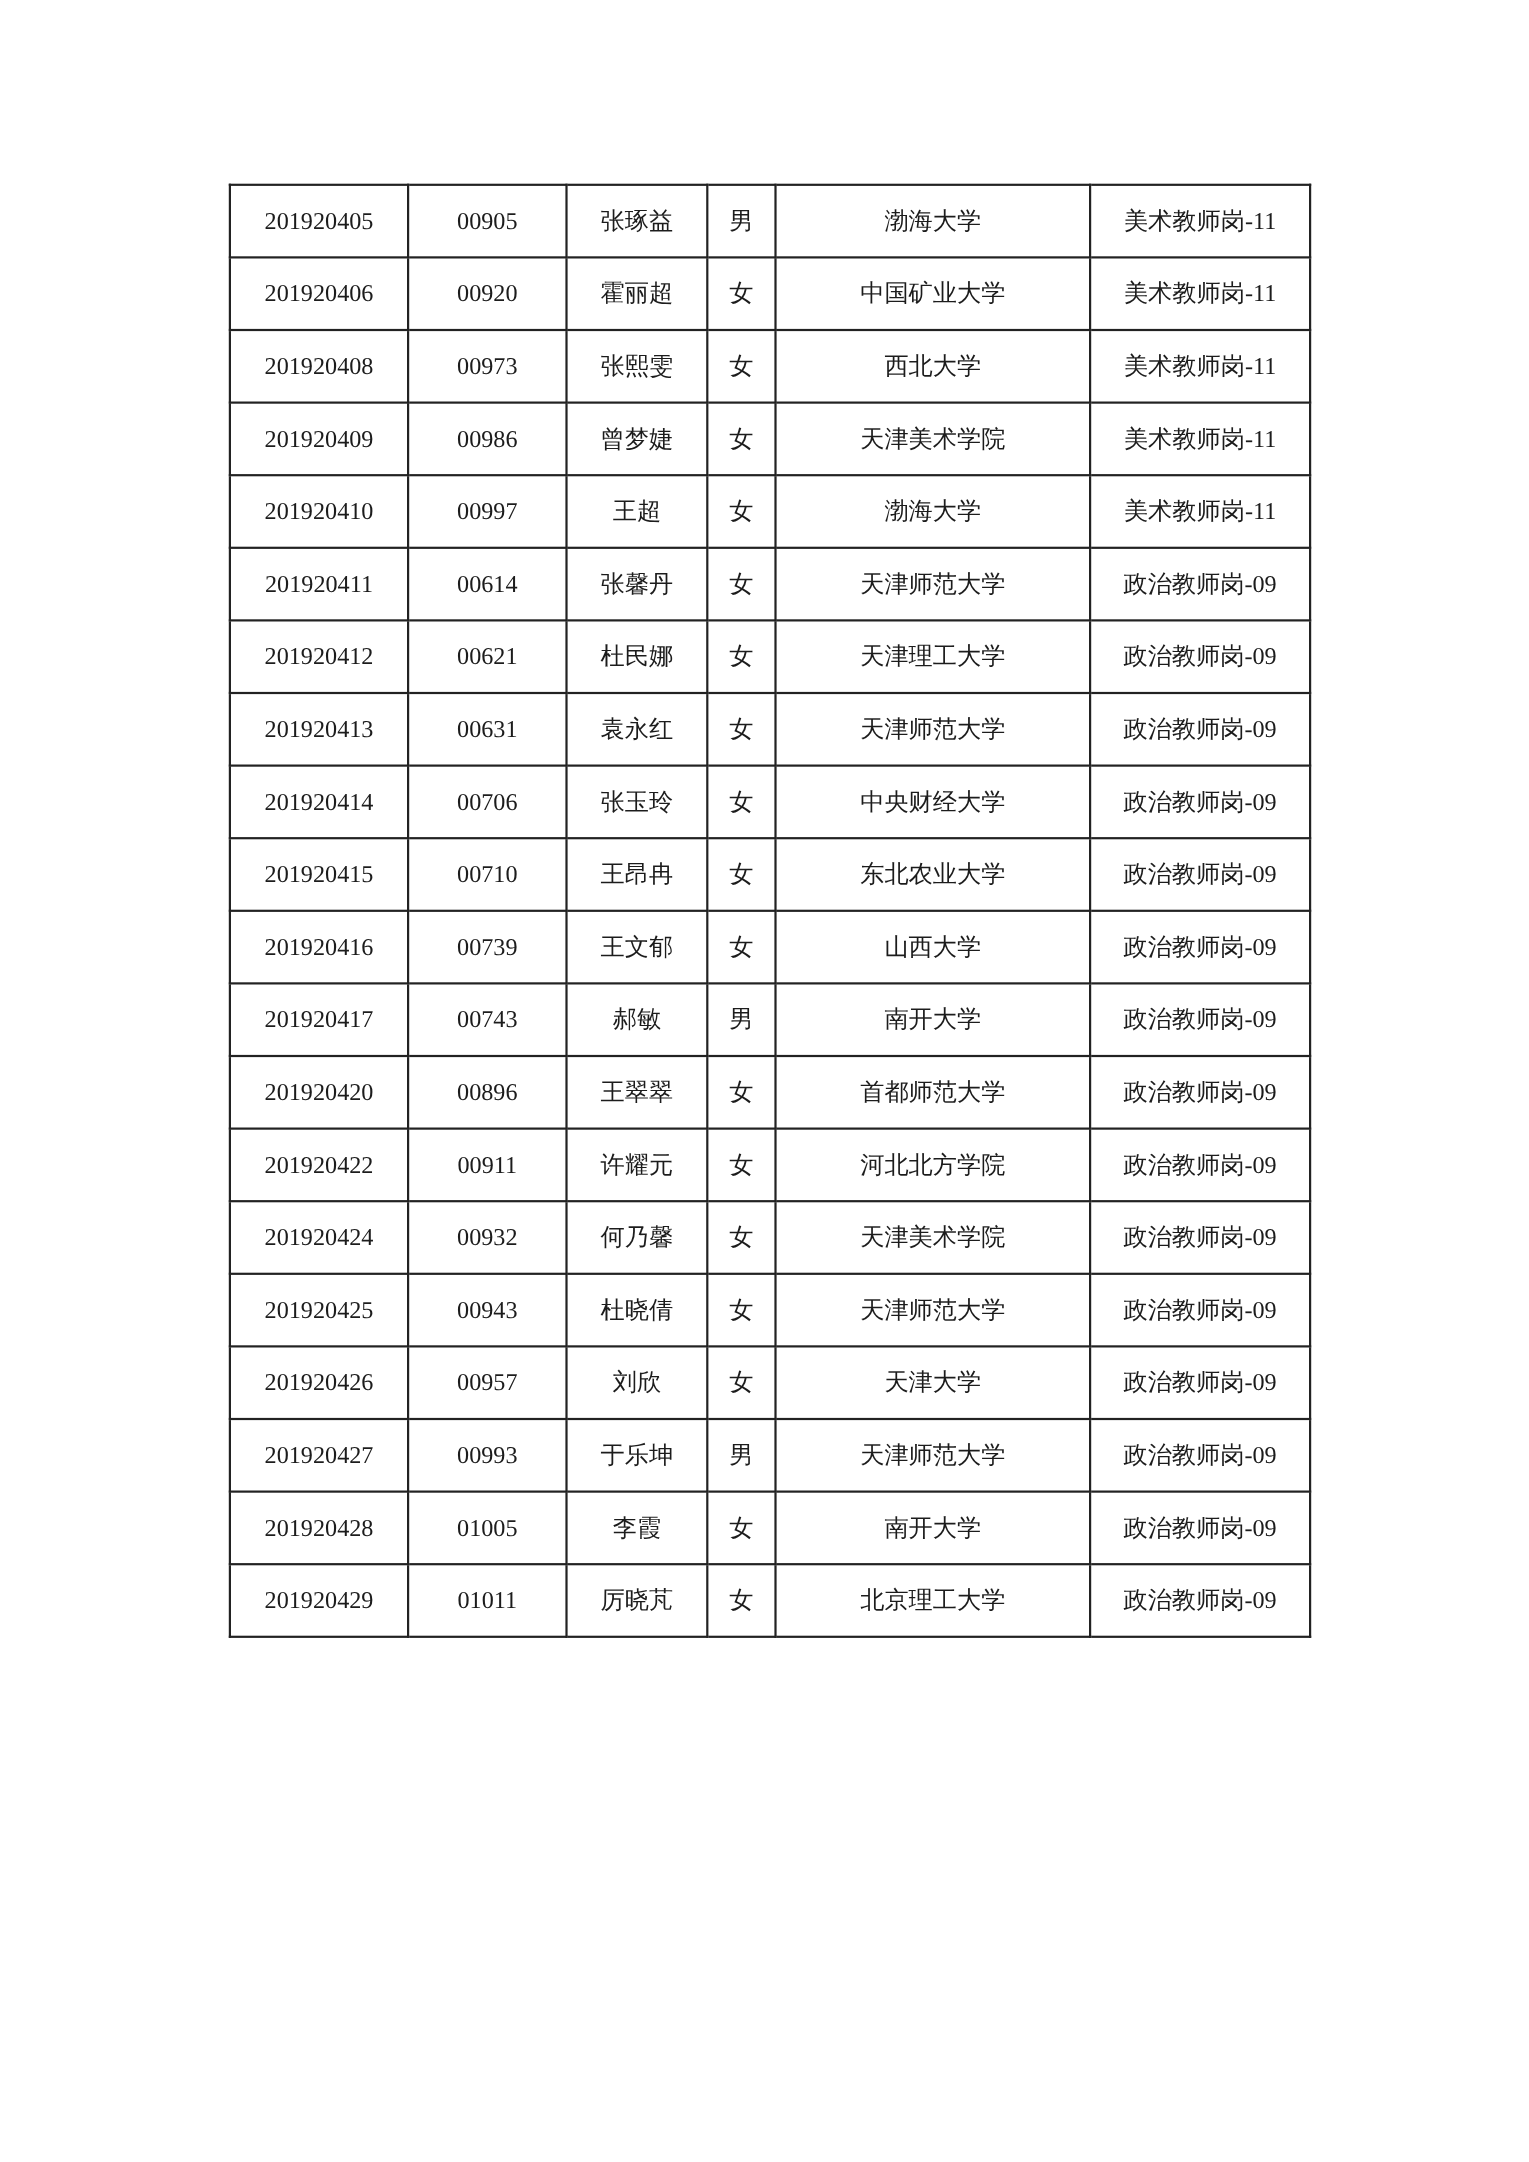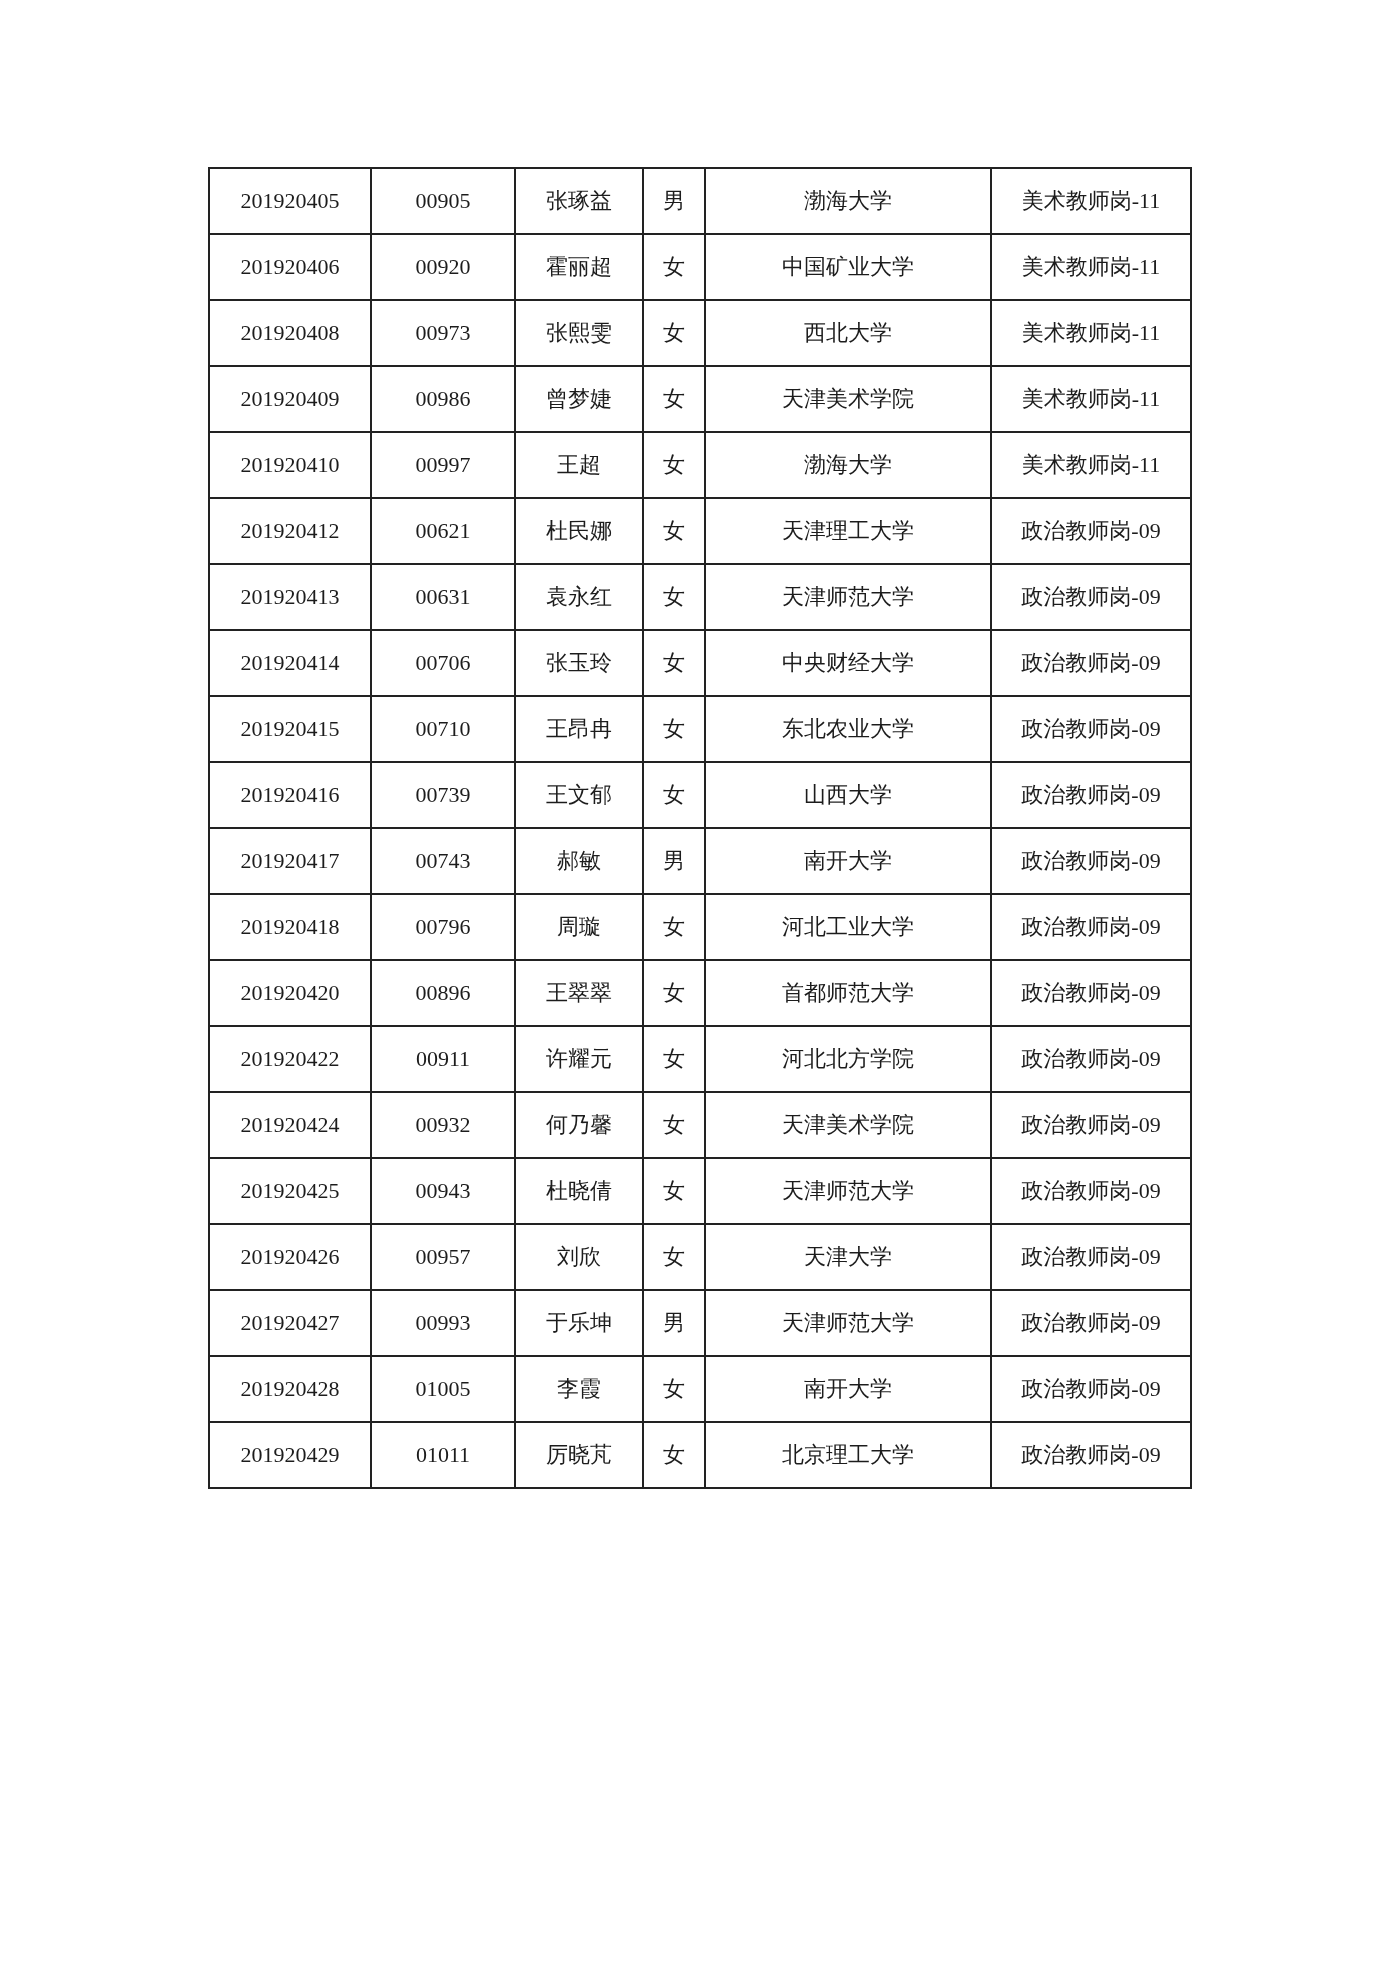--- a/index.html
+++ b/index.html
@@ -96,20 +96,28 @@
         </tr>
         <tr>
           <td>201920410</td>
           <td>00997</td>
           <td>王超</td>
           <td>女</td>
           <td>渤海大学</td>
           <td>美术教师岗-11</td>
         </tr>
         <tr>
+          <td>201920411</td>
+          <td>00614</td>
+          <td>张馨丹</td>
+          <td>女</td>
+          <td>天津师范大学</td>
+          <td>政治教师岗-09</td>
+        </tr>
+        <tr>
           <td>201920412</td>
           <td>00621</td>
           <td>杜民娜</td>
           <td>女</td>
           <td>天津理工大学</td>
           <td>政治教师岗-09</td>
         </tr>
         <tr>
           <td>201920413</td>
           <td>00631</td>
@@ -144,28 +152,20 @@
         </tr>
         <tr>
           <td>201920417</td>
           <td>00743</td>
           <td>郝敏</td>
           <td>男</td>
           <td>南开大学</td>
           <td>政治教师岗-09</td>
         </tr>
         <tr>
-          <td>201920418</td>
-          <td>00796</td>
-          <td>周璇</td>
-          <td>女</td>
-          <td>河北工业大学</td>
-          <td>政治教师岗-09</td>
-        </tr>
-        <tr>
           <td>201920420</td>
           <td>00896</td>
           <td>王翠翠</td>
           <td>女</td>
           <td>首都师范大学</td>
           <td>政治教师岗-09</td>
         </tr>
         <tr>
           <td>201920422</td>
           <td>00911</td>

